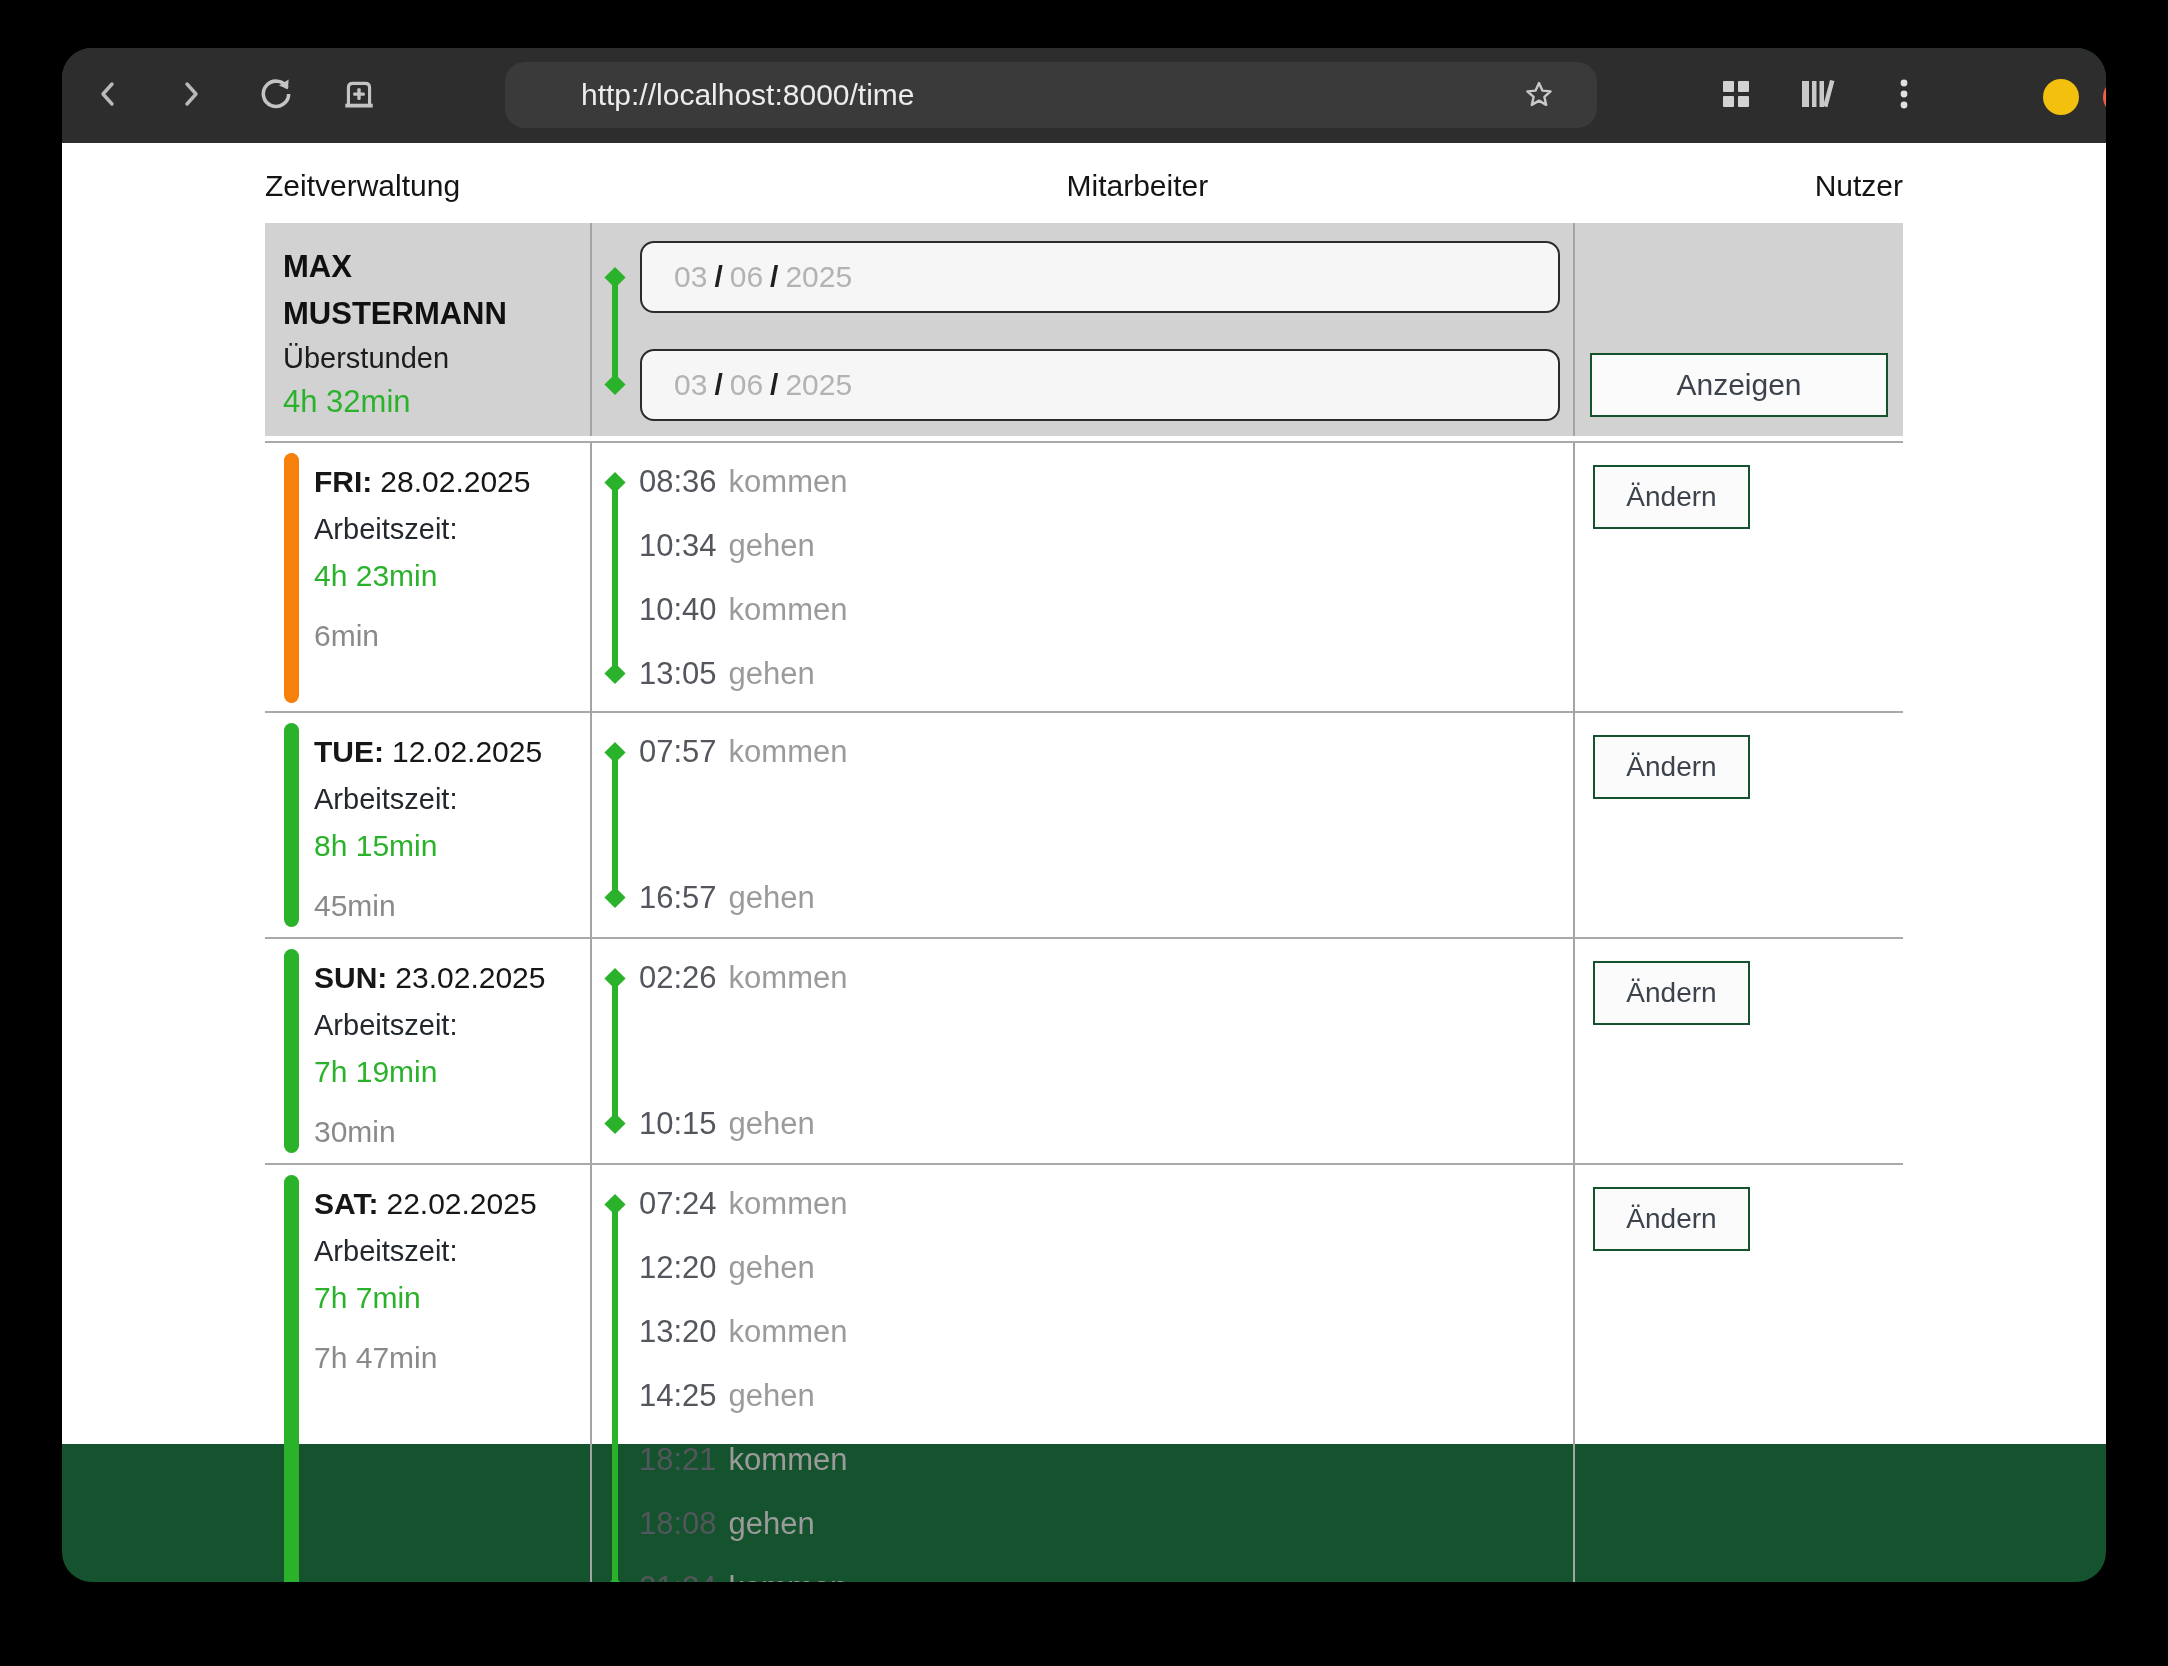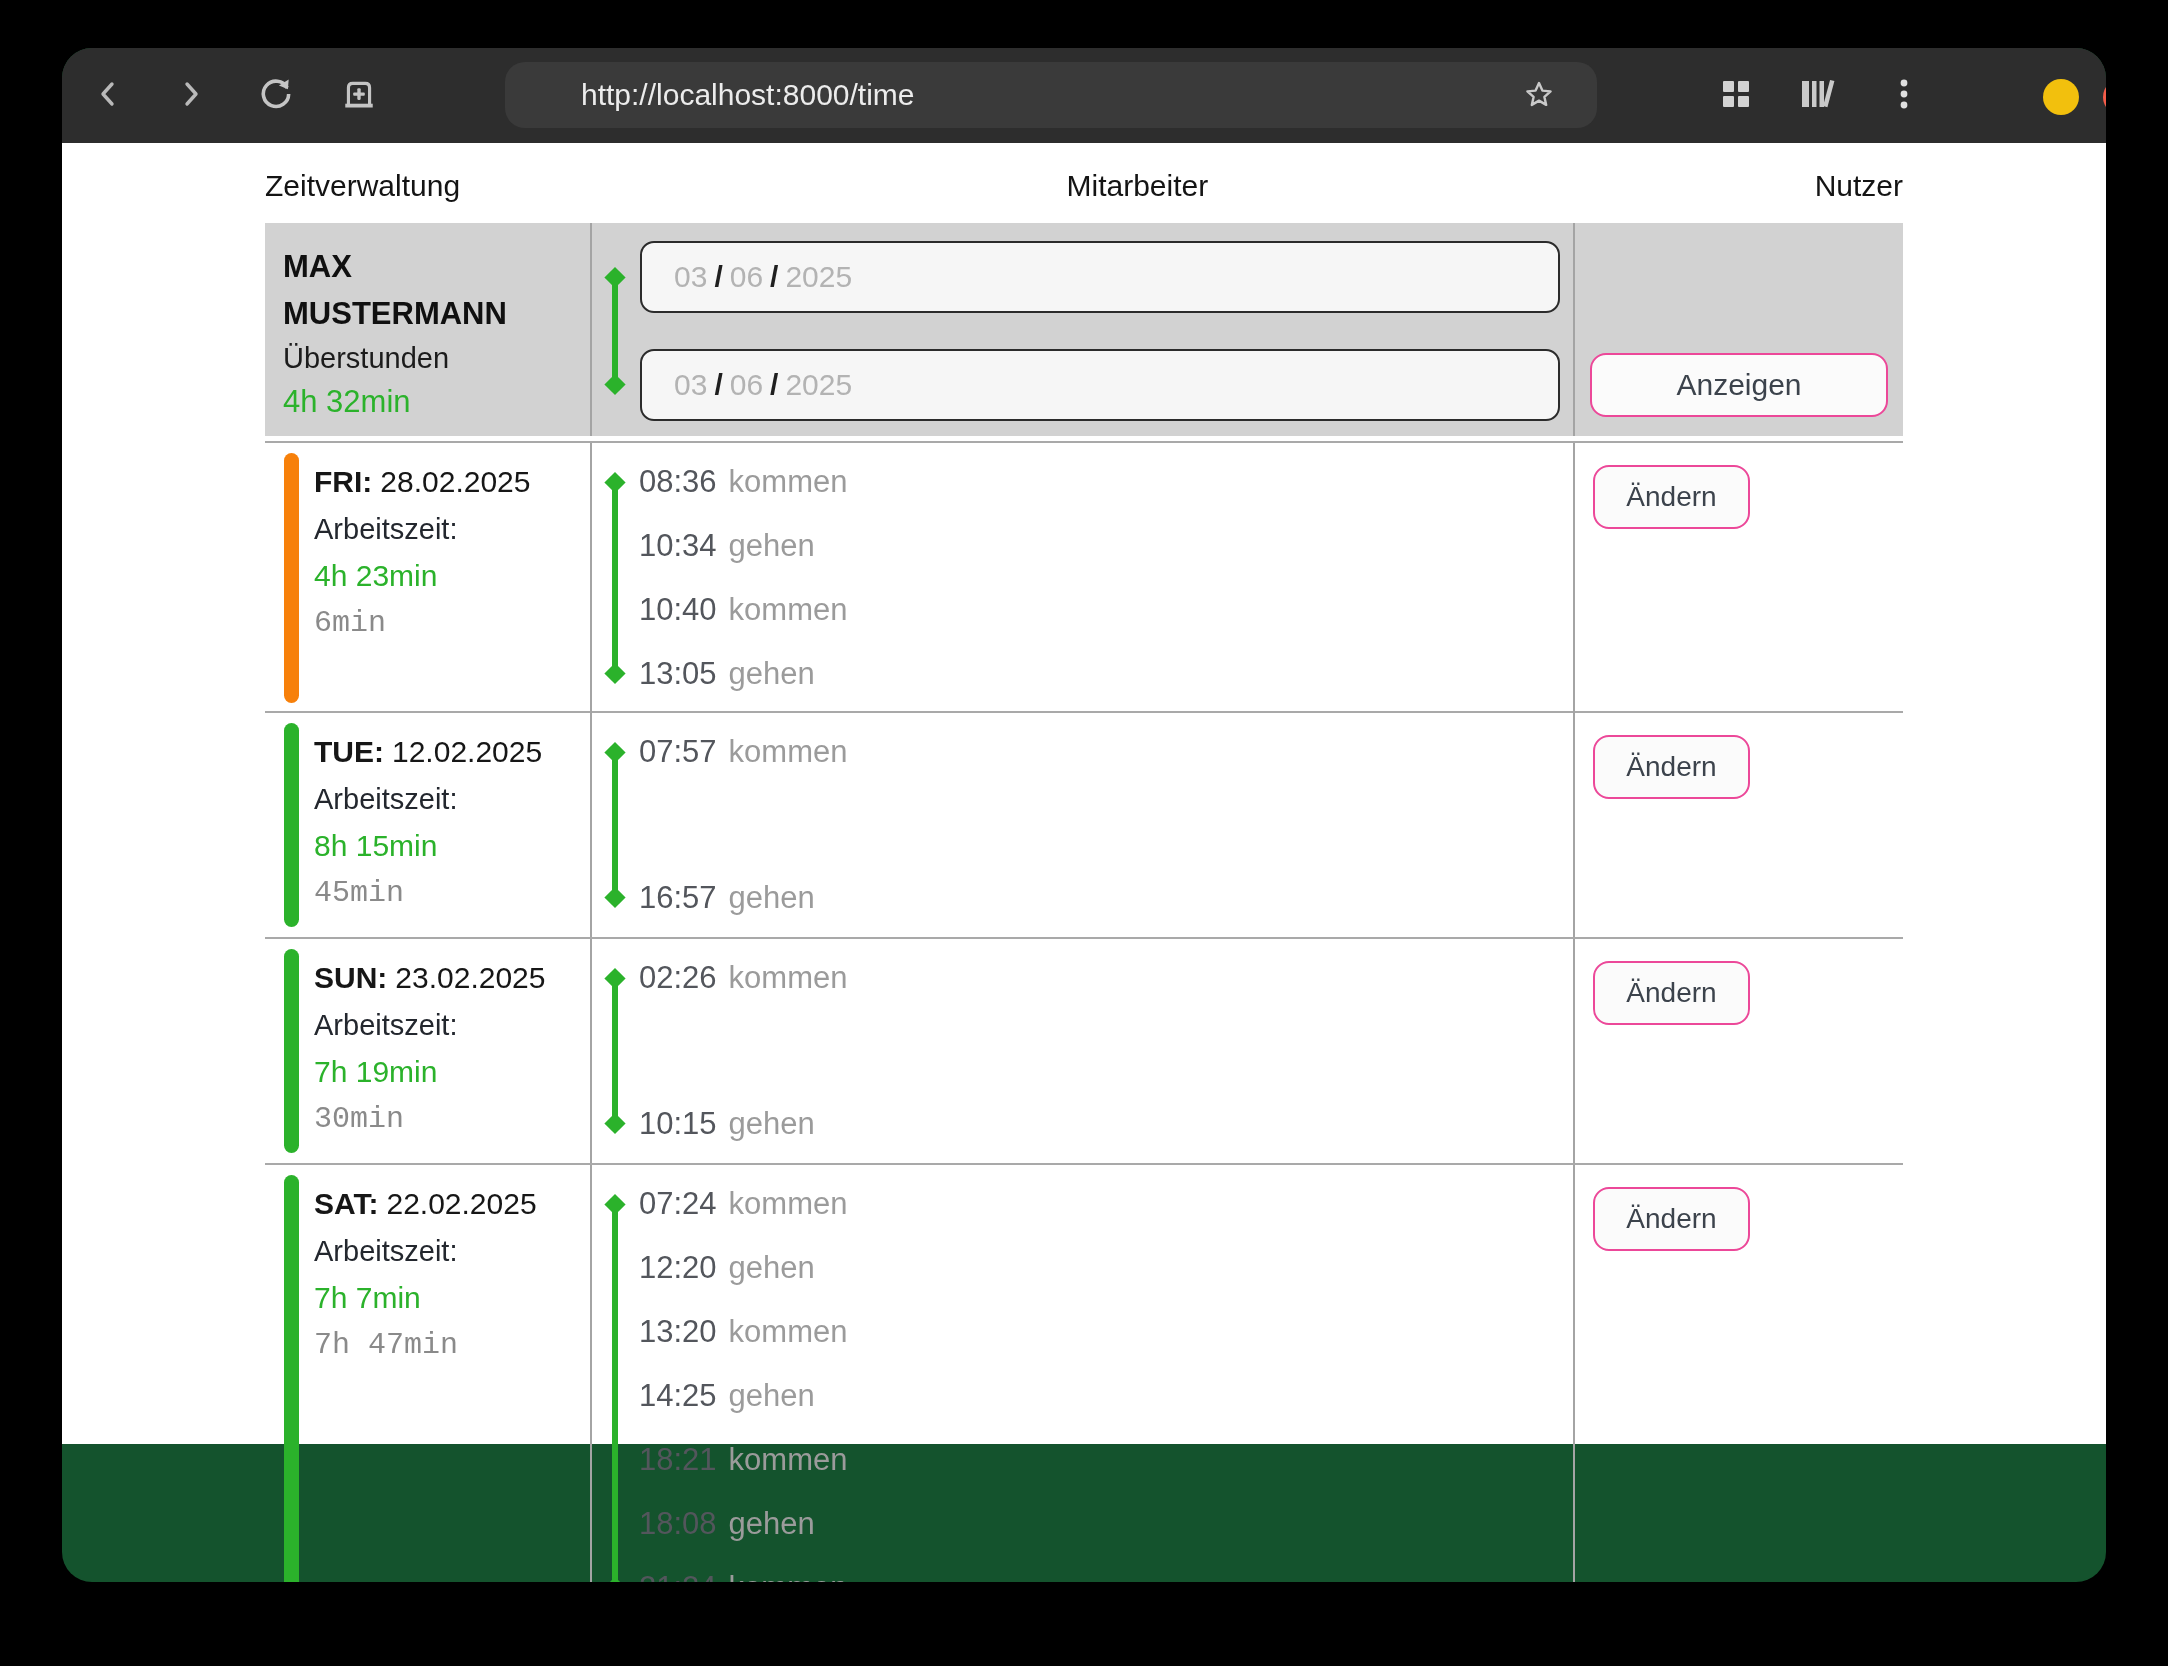--- a/index.html
+++ b/index.html
@@ -44,35 +44,35 @@
     border:2px solid #2b2b2b; border-radius:14px; display:flex; align-items:center;
     padding-left:32px; font-size:30px; color:#b3b3b3;
   }
   .date-input .sep { color:#1f1f1f; font-weight:600; margin:0 7px; }
   .vline { position:absolute; width:6px; background:var(--green); }
   .vline .d { position:absolute; left:50%; width:15px; height:15px; background:var(--green); transform:translateX(-50%) rotate(45deg); }
   .vline .d.top { top:-7px; }
   .vline .d.bot { bottom:-7px; }
   .header-row .c3 { position:relative; }
   .btn {
-    position:absolute; background:#fbfbfb; border:2px solid #ec4899; border-radius:16px;
+    position:absolute; background:#fbfbfb; border:2px solid #14532d; border-radius:0;
     display:flex; align-items:center; justify-content:center; color:#3c434c; cursor:pointer;
   }
   .btn-anzeigen { left:15px; top:130px; width:298px; height:64px; font-size:30px; }
   .btn-aendern { left:18px; top:22px; width:157px; height:64px; font-size:28px; }
   
   .day-row { border-top:2px solid #a9a9a9; }
   .day-row .c1 { position:relative; }
   .bar { position:absolute; left:19px; top:10px; bottom:10px; width:15px; border-radius:9px; }
   .info { margin-left:49px; padding-top:22px; }
   .day-heading { font-size:30px; color:#161616; white-space:nowrap; }
   .day-heading b { margin-right:8px; }
   .work-label { font-size:29px; color:#23272e; margin-top:14px; }
   .work-time { font-size:30px; color:var(--green); margin-top:13px; }
-  .pause-time { font-size:30px; color:#8a8a8a; margin-top:13px;font-family:Liberation Mono, monospace; }
+  .pause-time { font-size:30px; color:#8a8a8a; margin-top:26px; }
   .day-row .c2 { position:relative; display:flex; flex-direction:column; justify-content:space-between; padding:7px 0; }
   .entry { height:64px; display:flex; align-items:center; padding-left:47px; font-size:31px; white-space:nowrap; }
   .entry .t { color:#53565c; }
   .entry .k { color:#9b9b9b; margin-left:12px; }
   .day-row .c2 .vline { left:20px; top:39px; bottom:39px; }
   .day-row .c3 { position:relative; }
 </style>
 </head>
 <body>
 

